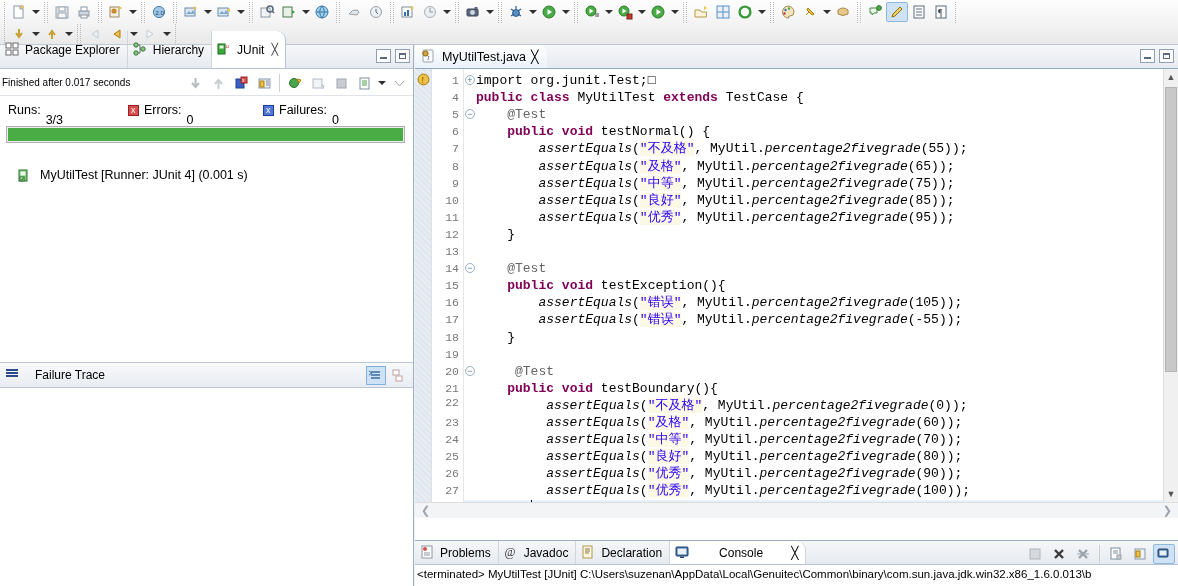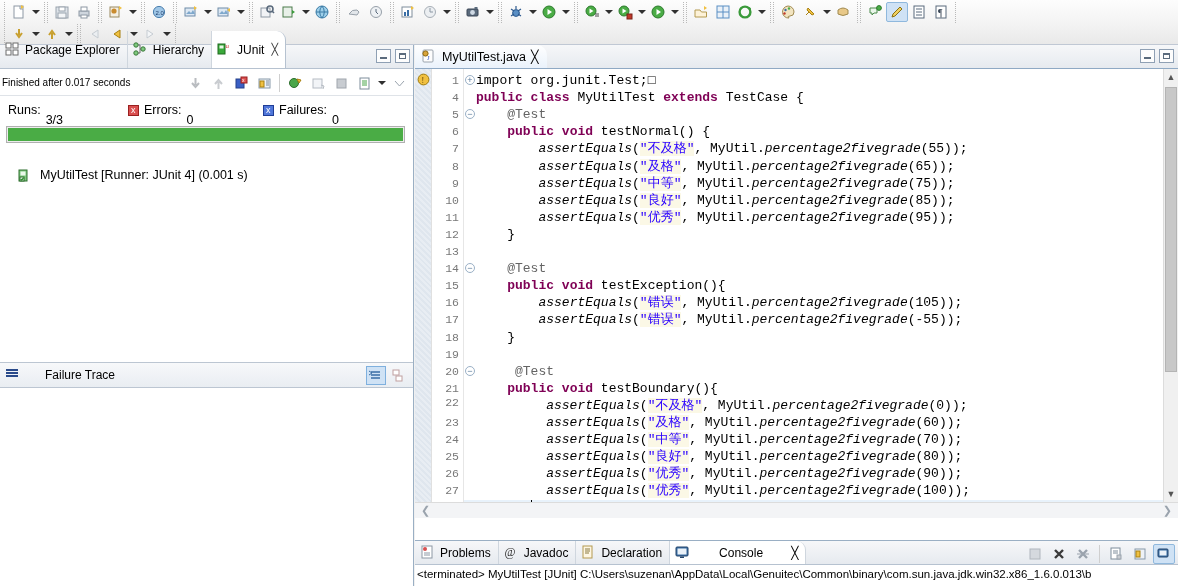--- a/index.html
+++ b/index.html
@@ -87,21 +87,21 @@
   .progbar { height: 17px; width: 100%; border: 1px solid #b0b0b0; background: #ececec; position: relative; }
   .progfill { position: absolute; left: 1px; top: 1px; bottom: 1px; background: #4aac45; }
 
   .junit-tree { background: #fff; height: 216px; padding-top: 4px; }
   .treerow { display: flex; align-items: flex-start; gap: 6px; padding: 2px 12px 2px 18px; font-size: 12.5px; margin-top: 16px; }
   .junit-icon { width: 16px; height: 16px; position: relative; }
 
   .failtrace-head {
     height: 26px; background: linear-gradient(to bottom,#f7f8fa,#e9edf2);
     border-top: 1px solid #bcc6d2; border-bottom: 1px solid #bcc6d2;
-    display: flex; align-items: center; gap: 24px; padding-left: 5px; position: relative;
+    display: flex; align-items: center; gap: 14px; padding-left: 5px; position: relative;
   }
   .ft-tools { position: absolute; right: 4px; top: 3px; display: flex; gap: 3px; }
   .ft-btn { width: 20px; height: 19px; display: flex; align-items: center; justify-content: center; }
   .ft-btn.sel { background: #cfe2f5; border: 1px solid #7fb0de; }
   .failtrace-body { background: #fff; height: 140px; }
 
   
   .editorpane {
     position: absolute; left: 415px; top: 45px; width: 763px; height: 495px;
     background: #fff;

